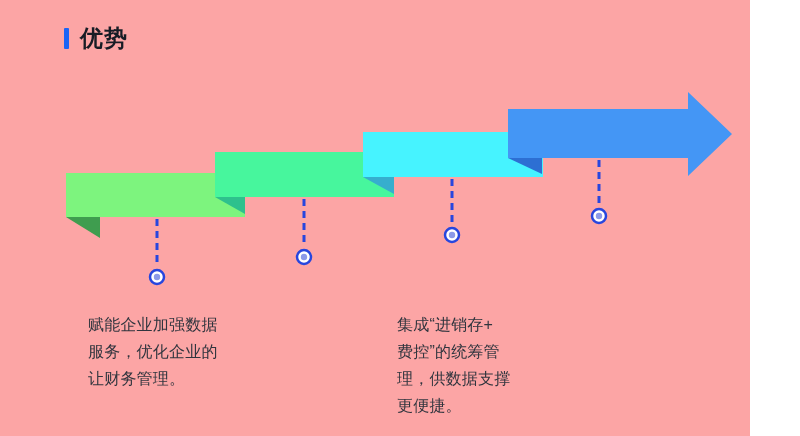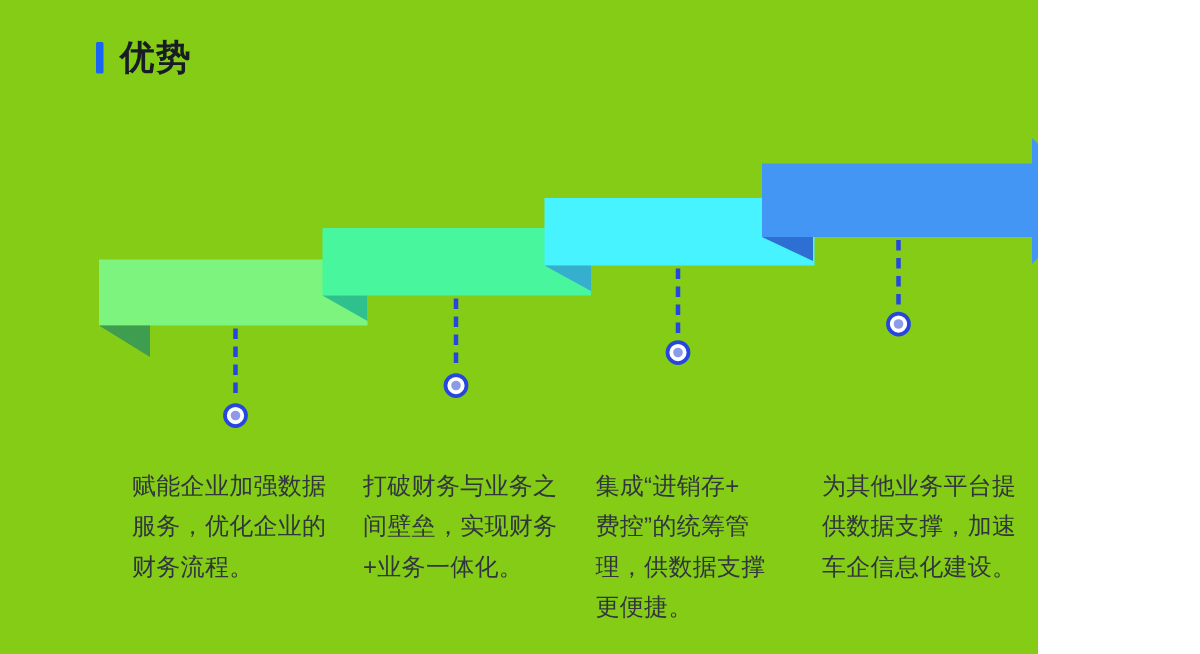--- a/index.html
+++ b/index.html
@@ -1,20 +1,20 @@
 <!DOCTYPE html>
 <html><head>
 <meta charset="utf-8">
 <style>
   html, body { margin: 0; padding: 0; background: #ffffff; }
   .canvas {
     position: relative;
-    width: 692px;
+    width: 750px;
     height: 436px;
-    background: #84cc16;
+    background: #fca5a5;
     overflow: hidden;
     font-family: "Liberation Sans", "DejaVu Sans", sans-serif;
   }
   .header {
     position: absolute;
     left: 64px;
     top: 23px;
     display: flex;
     align-items: center;
   }
@@ -102,25 +102,19 @@
 
     <g>
       <line x1="599" y1="160" x2="599" y2="205" stroke-width="3" stroke-dasharray="7 5" fill="none" stroke="#2746DE"></line>
       <circle cx="599" cy="216" r="7" fill="#ffffff" stroke-width="2.5" stroke="#2746DE"></circle>
       <circle cx="599" cy="216" r="3.2" fill="#8C9AE8"></circle>
     </g>
   </svg>
 
   <div class="desc desc-1">赋能企业加强数据
 服务，优化企业的
-财务流程。</div>
-  <div class="desc desc-2">打破财务与业务之
-间壁垒，实现财务
-+业务一体化。</div>
+让财务管理。</div>
   <div class="desc desc-3">集成“进销存+
 费控”的统筹管
 理，供数据支撑
 更便捷。</div>
-  <div class="desc desc-4">为其他业务平台提
-供数据支撑，加速
-车企信息化建设。</div>
 
 </div>
 
 </body></html>

